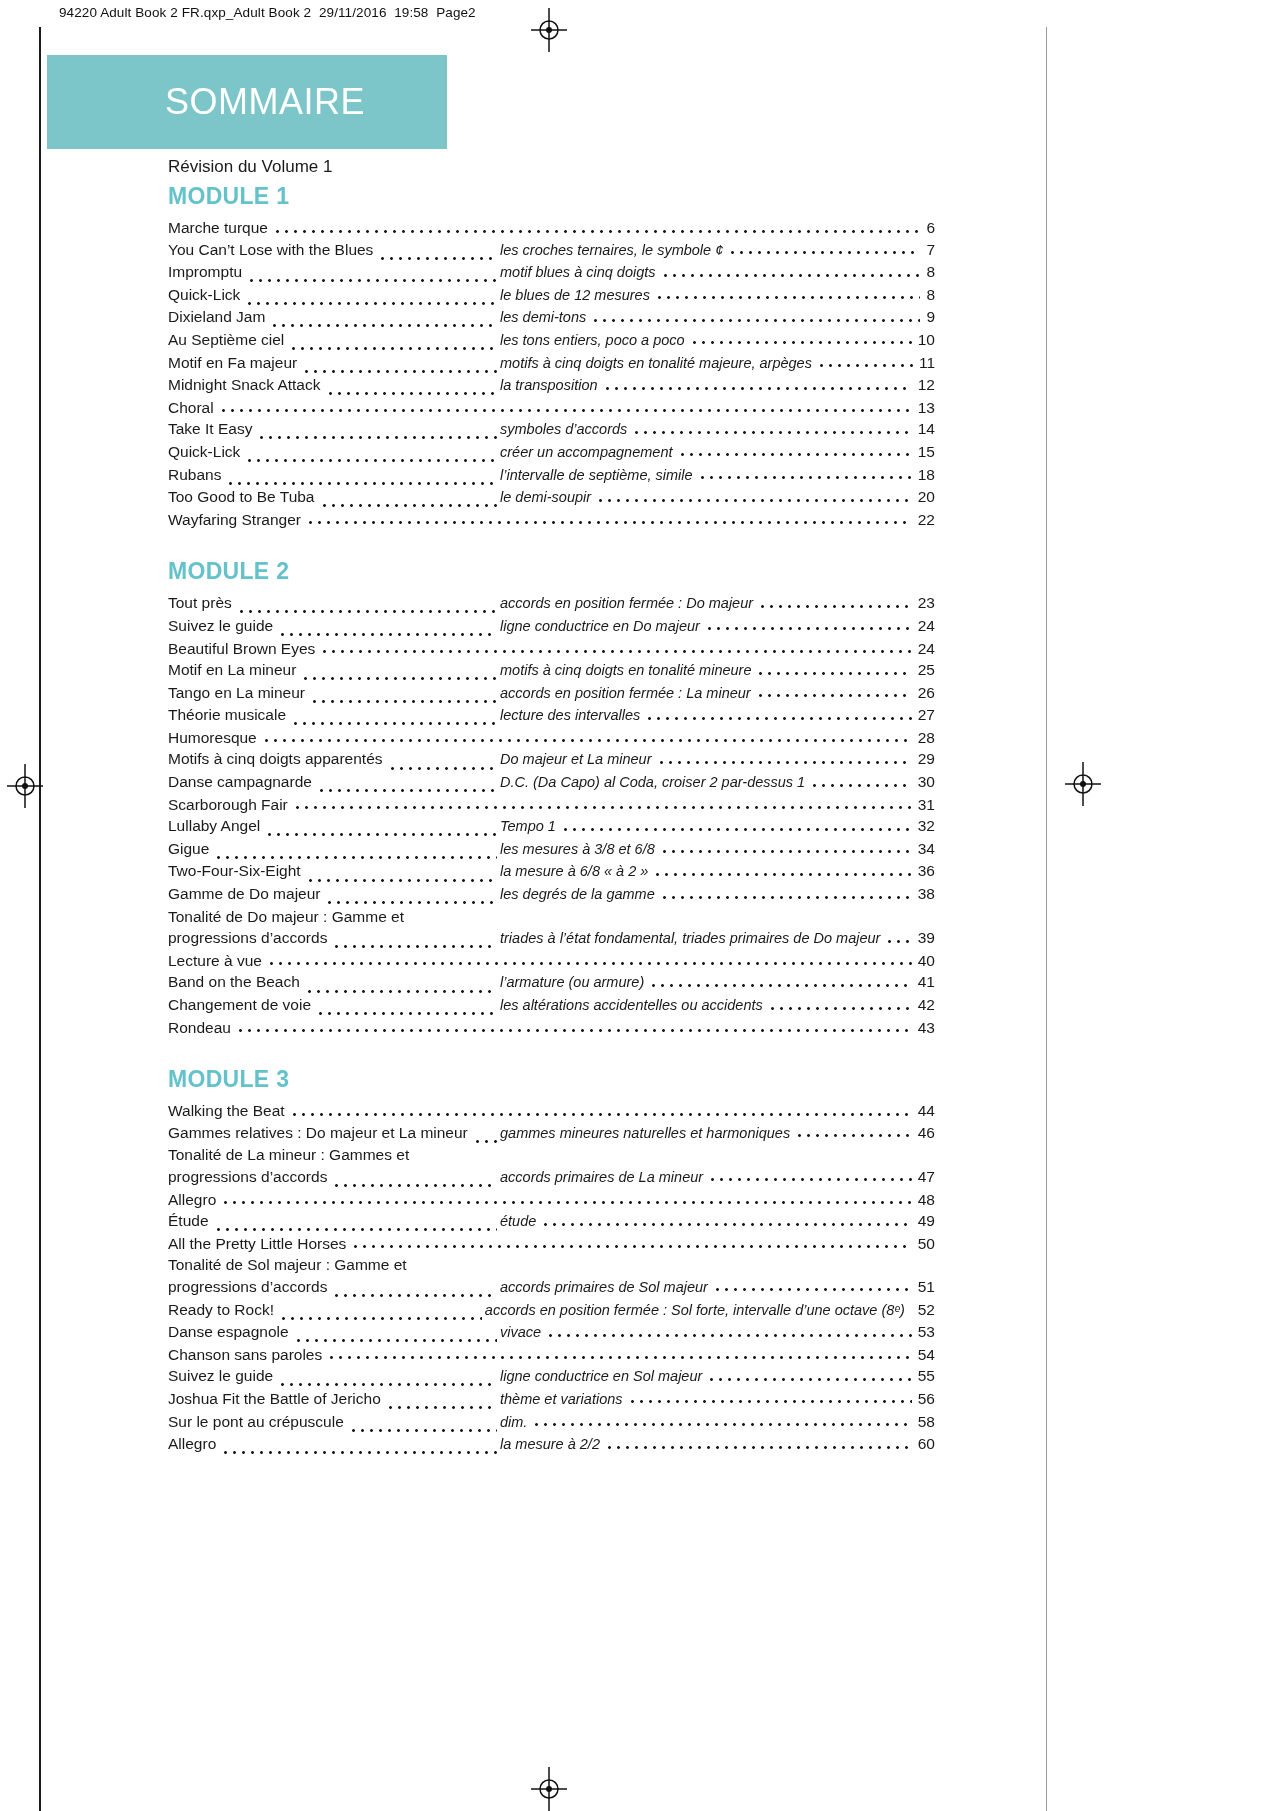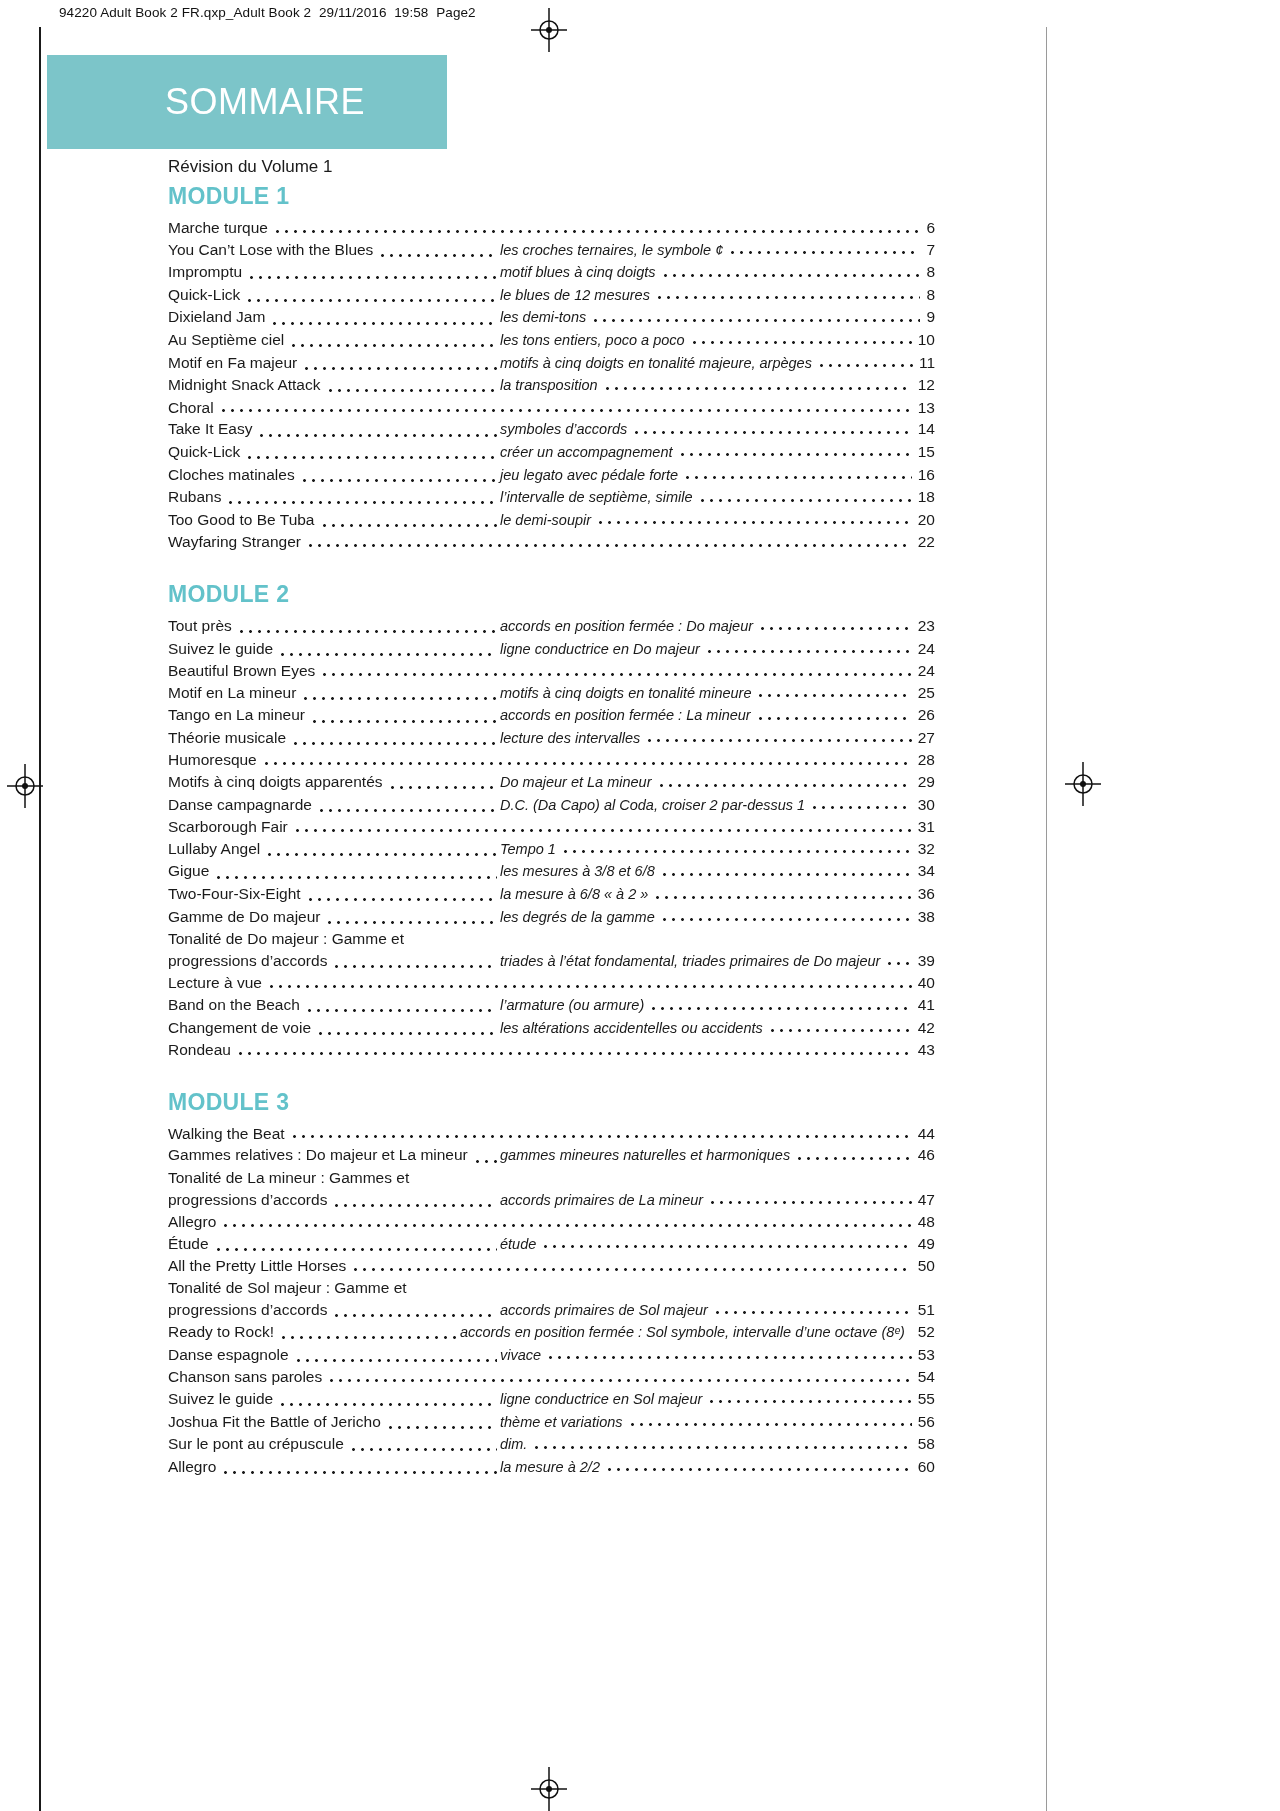--- a/index.html
+++ b/index.html
@@ -36,21 +36,21 @@
   .module + .module{margin-top:28px;}
   .module-heading{
     font-size:23px;font-weight:bold;color:var(--heading,#63c2ca);
     letter-spacing:0.3px;margin:6px 0 7px 0;
   }
   .toc-row{
     display:flex;align-items:baseline;
     line-height:21.6px;font-size:15.5px;white-space:nowrap;
   }
   .toc-title{white-space:nowrap;}
-  .title-cell{display:flex;align-items:center;flex:0 1 332px;}
+  .title-cell{display:flex;align-items:flex-end;flex:0 1 332px;}
   .toc-desc{font-style:italic;font-size:14.5px;white-space:nowrap;}
   .toc-page{white-space:nowrap;margin-left:3px;}
   .leader{
     min-width:10px;height:16px;margin:0 3px;
     background-image:radial-gradient(circle,#1a1a1a 1.2px,rgba(0,0,0,0) 1.6px);
     background-size:9px 9px;background-repeat:repeat-x;
     background-position:2px 9.5px;
   }
   .leader.grow{flex:1 1 0;min-width:4px;}
   .title-cell .leader{flex:1 1 0;}
@@ -192,29 +192,20 @@
             <span class="title-cell">
               <span class="toc-title">Quick-Lick</span>
               <span class="leader"></span>
             </span>
             <span class="toc-desc">créer un accompagnement</span>
             <span class="leader grow"></span>
             <span class="toc-page">15</span>
           </div>
           <div class="toc-row">
             <span class="title-cell">
-              <span class="toc-title">Cloches matinales</span>
-              <span class="leader"></span>
-            </span>
-            <span class="toc-desc">jeu legato avec pédale forte</span>
-            <span class="leader grow"></span>
-            <span class="toc-page">16</span>
-          </div>
-          <div class="toc-row">
-            <span class="title-cell">
               <span class="toc-title">Rubans</span>
               <span class="leader"></span>
             </span>
             <span class="toc-desc">l’intervalle de septième, simile</span>
             <span class="leader grow"></span>
             <span class="toc-page">18</span>
           </div>
           <div class="toc-row">
             <span class="title-cell">
               <span class="toc-title">Too Good to Be Tuba</span>
@@ -448,21 +439,21 @@
             </span>
             <span class="toc-desc">accords primaires de Sol majeur</span>
             <span class="leader grow"></span>
             <span class="toc-page">51</span>
           </div>
           <div class="toc-row">
             <span class="title-cell">
               <span class="toc-title">Ready to Rock!</span>
               <span class="leader"></span>
             </span>
-            <span class="toc-desc">accords en position fermée : Sol symbole, intervalle d’une octave (8ᵉ)</span>
+            <span class="toc-desc">accords en position fermée : Sol forte, intervalle d’une octave (8ᵉ)</span>
             <span class="leader grow"></span>
             <span class="toc-page">52</span>
           </div>
           <div class="toc-row">
             <span class="title-cell">
               <span class="toc-title">Danse espagnole</span>
               <span class="leader"></span>
             </span>
             <span class="toc-desc">vivace</span>
             <span class="leader grow"></span>

